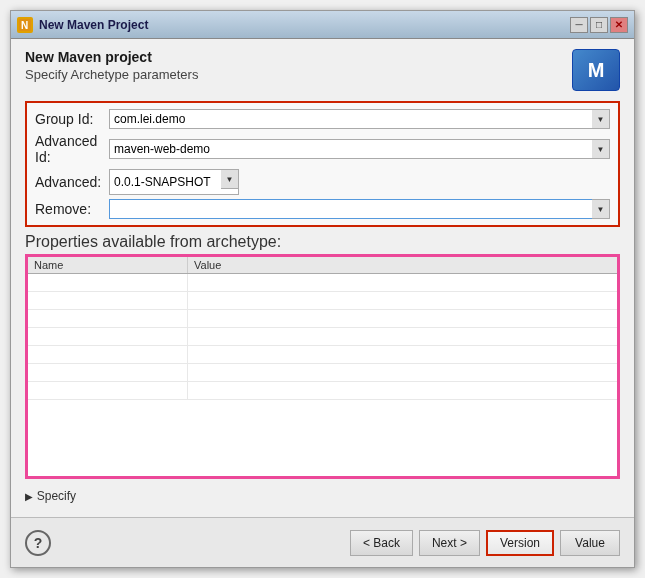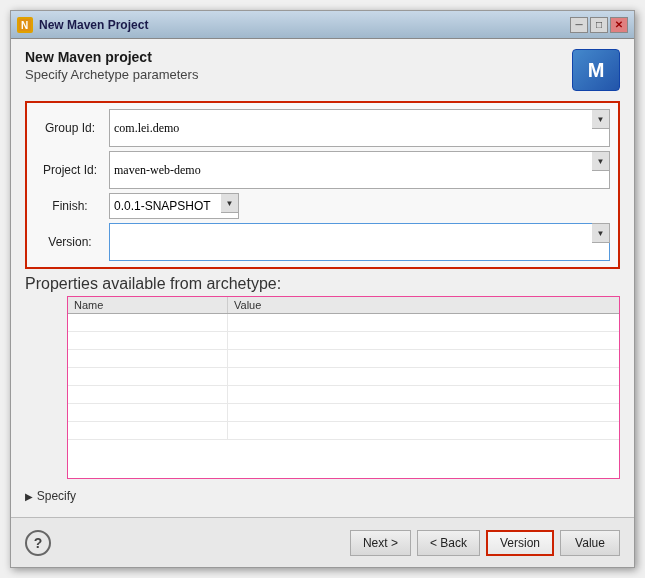--- a/index.html
+++ b/index.html
@@ -132,35 +132,34 @@
     }
 
     .form-row {
       display: flex;
       align-items: center;
       gap: 4px;
     }
 
     .form-label {
       width: 70px;
-      font-size: 12px;
+      font-size: 14px;
       color: #222;
-      text-align: center;
+      text-align: left;
       flex-shrink: 0;
     }
 
     .form-input {
       flex: 1;
-      height: 38px;
+      height: 20px;
       border: 1px solid #aaa;
       background: white;
       padding: 0 4px;
       font-size: 12px;
       outline: none;
-      font-family: Liberation Serif, serif;
     }
 
     .form-input.active-blue {
       border: 1px solid #5599dd;
     }
 
     .form-select-wrapper {
       flex: 1;
       display: flex;
       position: relative;
@@ -215,26 +214,25 @@
 
     .properties-table-container {
       flex: 1;
       display: flex;
       gap: 4px;
       min-height: 0;
     }
 
     .properties-table {
       flex: 1;
-      border: 1px solid #ec4899;
+      border: 3px solid #ec4899;
       background: white;
       overflow: hidden;
       display: flex;
       flex-direction: column;
-      margin-left: 42px;
     }
 
     .table-header {
       display: flex;
       background: #e8e8e8;
       border-bottom: 1px solid #aaa;
     }
 
     .table-header-cell {
       padding: 2px 6px;
@@ -402,39 +400,39 @@
 
       <div class="form-row">
         <span class="form-label">Group Id:</span>
         <div class="form-select-wrapper">
           <input type="text" class="form-input" value="com.lei.demo" style="padding-right: 20px;">
           <div class="dropdown-arrow">▼</div>
         </div>
       </div>
 
       <div class="form-row">
-        <span class="form-label">Project Id:</span>
+        <span class="form-label">Advanced Id:</span>
         <div class="form-select-wrapper">
           <input type="text" class="form-input" value="maven-web-demo" style="padding-right: 20px;">
           <div class="dropdown-arrow">▼</div>
         </div>
       </div>
 
       <div class="form-row">
-        <span class="form-label">Finish:</span>
+        <span class="form-label">Advanced:</span>
         <div class="version-row">
           <div style="position:relative; width:130px;">
             <input type="text" class="version-select-small" value="0.0.1-SNAPSHOT" style="width: 130px; padding-right: 20px; height: 20px; border: 1px solid rgb(170, 170, 170); background: white; font-size: 12px;">
             <div class="dropdown-arrow" style="position:absolute;right:0;top:0;">▼</div>
           </div>
         </div>
       </div>
 
       <div class="form-row">
-        <span class="form-label">Version:</span>
+        <span class="form-label">Remove:</span>
         <div class="form-select-wrapper">
           <input type="text" class="form-input active-blue" value="" style="padding-right: 20px; border: 1px solid rgb(85, 153, 221);">
           <div class="dropdown-arrow">▼</div>
         </div>
       </div>
     </div>
 
     <div class="properties-section">
       <div class="properties-label">Properties available from archetype:</div>
       <div class="properties-table-container">
@@ -480,19 +478,19 @@
 
     <div class="advanced-section">
       <span class="advanced-arrow">▶</span>
       <span class="advanced-label">Specify</span>
     </div>
   </div>
 
   <div class="footer">
     <div class="footer-help">?</div>
     <div class="footer-buttons">
+      <button class="btn">&lt; Back</button>
       <button class="btn">Next &gt;</button>
-      <button class="btn">&lt; Back</button>
       <button class="btn btn-finish">Version</button>
       <button class="btn">Value</button>
     </div>
   </div>
 </div>
 
 </body></html>

